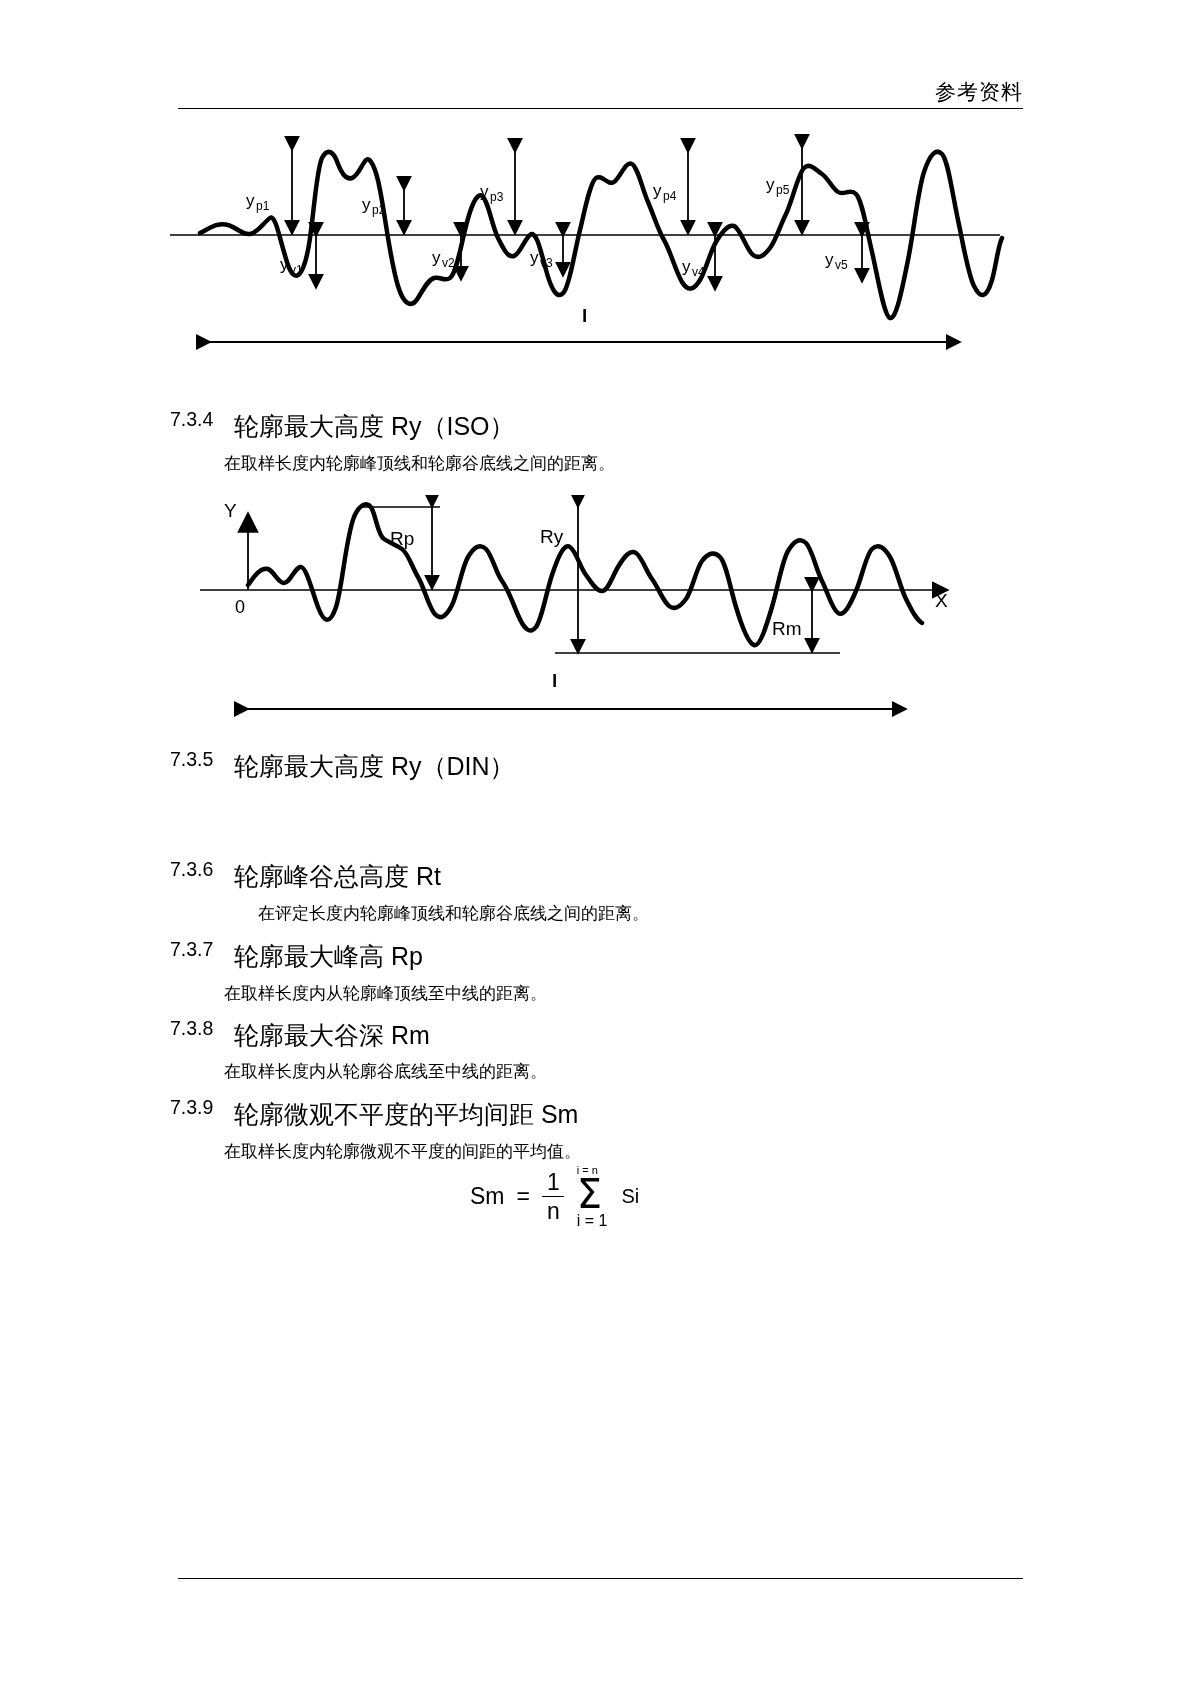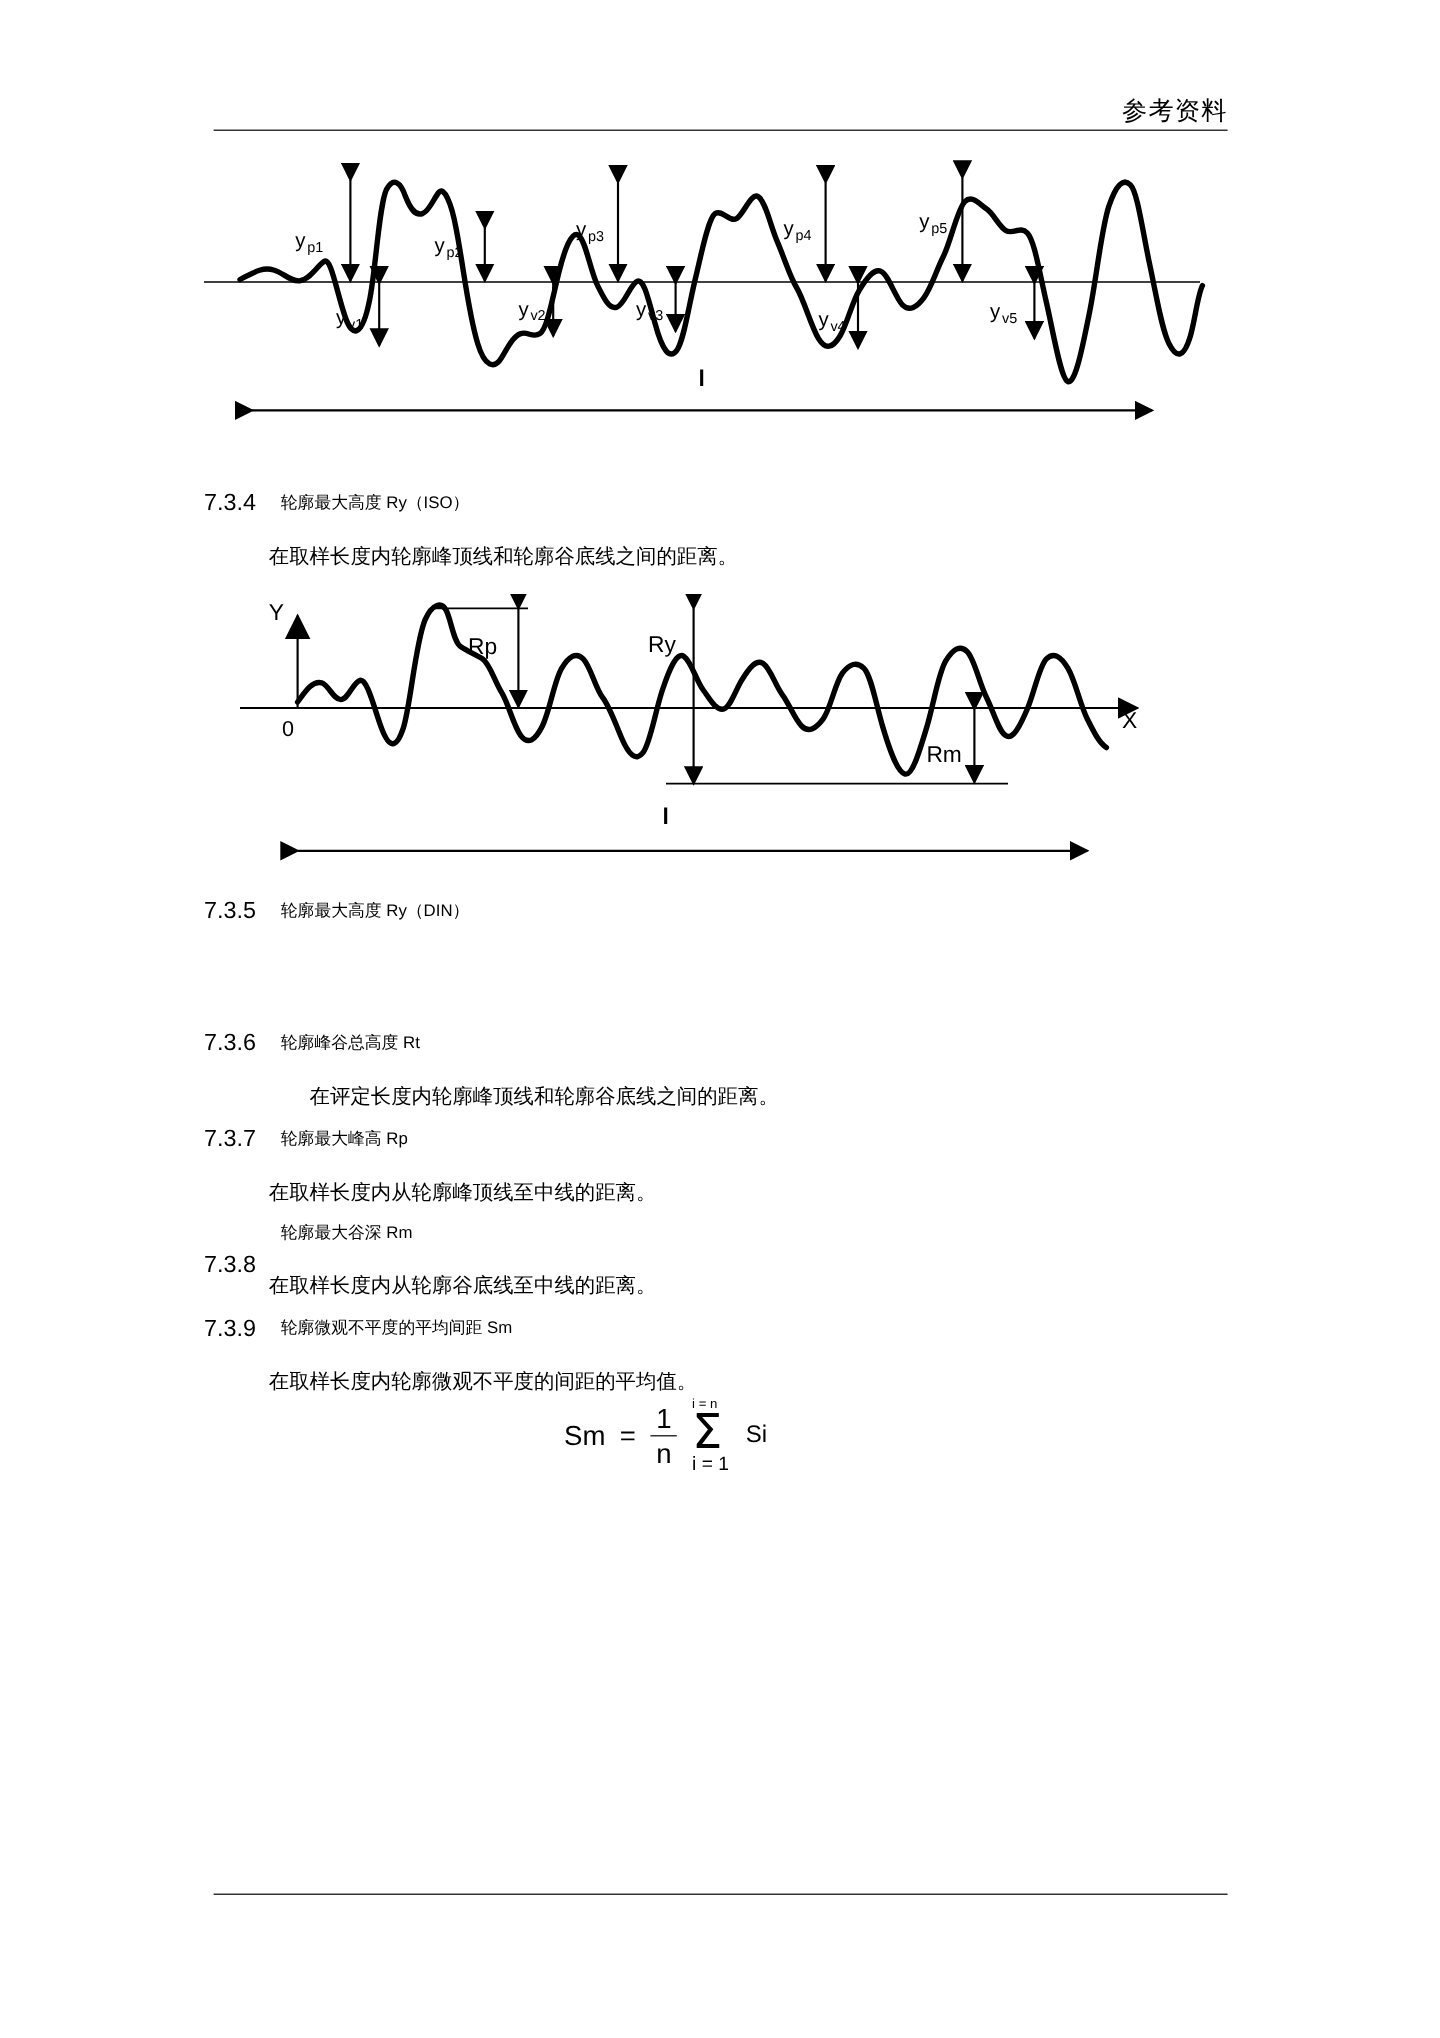--- a/index.html
+++ b/index.html
@@ -73,21 +73,21 @@
   }
   #fig-ry {
     left: 200px;
     top: 495px;
     width: 780px;
     height: 245px;
   }
   
   .sec {
     position: absolute;
-    font-size: 14px;
+    font-size: 25px;
     line-height: 1.5;
     white-space: nowrap;
   }
   .sec-num {
     position: absolute;
     font-size: 19.5px;
   }
   .para {
     position: absolute;
     font-size: 17px;
@@ -278,21 +278,21 @@
   <div class="sec" style="left:234px; top:748px;">轮廓最大高度 Ry（DIN）</div>
 
   <div class="sec-num" style="left:170px; top:858px;">7.3.6</div>
   <div class="sec" style="left:234px; top:858px;">轮廓峰谷总高度 Rt</div>
   <div class="para" style="left:258px; top:900px;">在评定长度内轮廓峰顶线和轮廓谷底线之间的距离。</div>
 
   <div class="sec-num" style="left:170px; top:938px;">7.3.7</div>
   <div class="sec" style="left:234px; top:938px;">轮廓最大峰高 Rp</div>
   <div class="para" style="left:224px; top:980px;">在取样长度内从轮廓峰顶线至中线的距离。</div>
 
-  <div class="sec-num" style="left:170px; top:1043px;">7.3.8</div>
+  <div class="sec-num" style="left:170px; top:1017px;">7.3.8</div>
   <div class="sec" style="left:234px; top:1017px;">轮廓最大谷深 Rm</div>
   <div class="para" style="left:224px; top:1058px;">在取样长度内从轮廓谷底线至中线的距离。</div>
 
   <div class="sec-num" style="left:170px; top:1096px;">7.3.9</div>
   <div class="sec" style="left:234px; top:1096px;">轮廓微观不平度的平均间距 Sm</div>
   <div class="para" style="left:224px; top:1138px;">在取样长度内轮廓微观不平度的间距的平均值。</div>
 
   <div class="formula">
     <span class="sm-label">Sm</span>
     <span class="eq">=</span>

